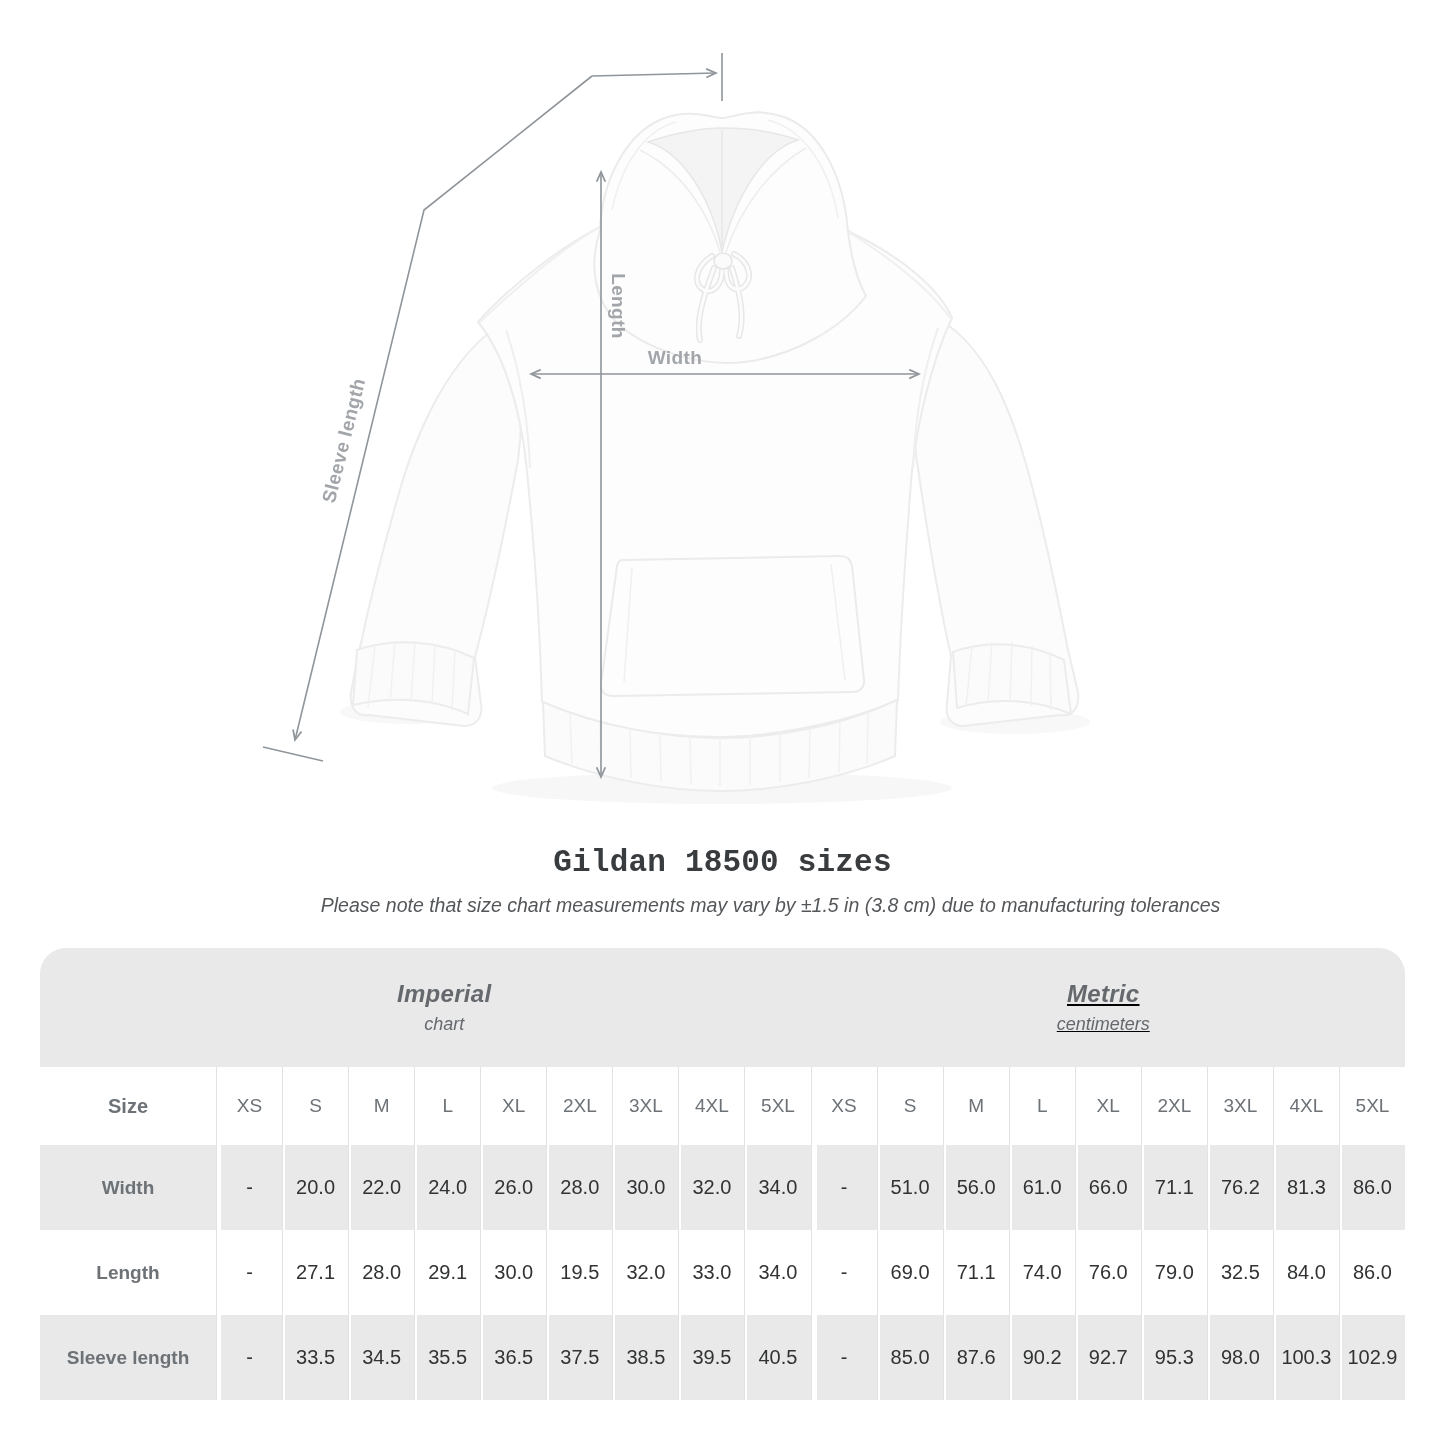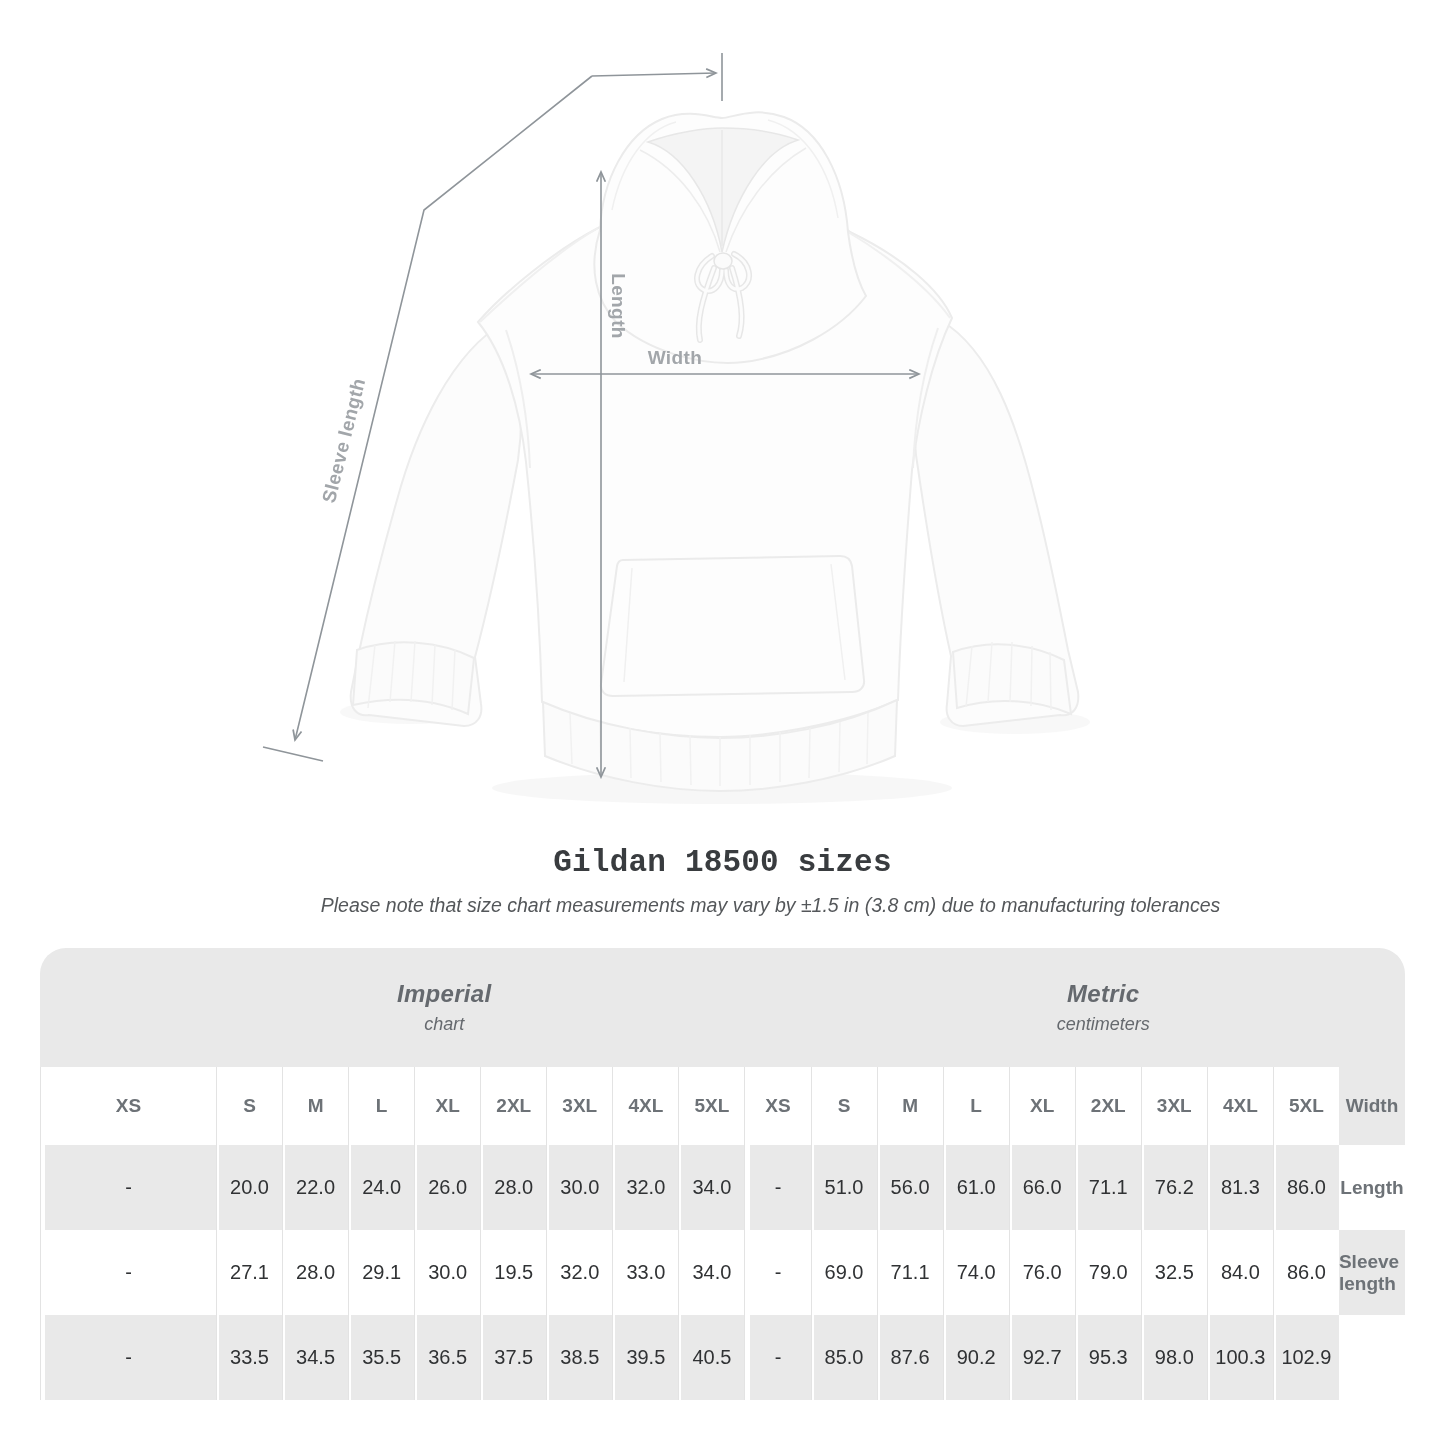--- a/index.html
+++ b/index.html
@@ -21,26 +21,26 @@
   }
   
   .size-table{
     position:absolute;left:40px;top:948px;width:1365px;height:492px;
     display:grid;grid-template-columns:176px repeat(18,1fr);
     grid-template-rows:119px 78px 85px 85px 85px;
     background:#ffffff;border-radius:26px;overflow:hidden;
   }
   .band{background:#e9e9e9;display:flex;flex-direction:column;align-items:center;justify-content:center;gap:6px;}
   .band-imperial{grid-column:1/11;grid-row:1;padding-left:38px;}
-  .band-metric{grid-column:11/20;grid-row:1;padding-right:9px;}
+  .band-metric{grid-column:11/20;grid-row:1;padding-right:9px;text-decoration:underline;}
   .band-title{font-size:24px;font-weight:bold;font-style:italic;color:#65696e;letter-spacing:.3px;}
   .band-sub{font-size:18px;font-style:italic;color:#65696e;}
   .cell{display:flex;align-items:center;justify-content:center;background:#ffffff;}
   .cell.alt{background:#e9e9e9;}
-  .size-head{font-size:19px;font-weight:bold;color:#6d7277;}
+  .size-head{font-size:19px;font-weight:normal;color:#6d7277;}
   .corner{font-size:20px;font-weight:bold;color:#6d7277;}
   .row-label{font-size:19px;font-weight:bold;color:#6d7277;}
   .value{font-size:20px;color:#303234;}
   .sep{border-left:1px solid #e3e3e3;box-shadow:inset 2px 0 0 #ffffff;}
   .sep-wide{box-shadow:inset 4px 0 0 #ffffff;}
   .sep-mid{box-shadow:inset 5px 0 0 #ffffff;}
 </style>
 </head>
 <body>
 
@@ -140,20 +140,21 @@
 
 <div class="size-table" id="grid">
   <div class="band band-imperial">
     <div class="band-title">Imperial</div>
     <div class="band-sub">chart</div>
   </div>
   <div class="band band-metric">
     <div class="band-title">Metric</div>
     <div class="band-sub">centimeters</div>
   </div>
+  <div class="cell corner">Size</div>
 
 <div class="cell size-head sep sep-wide">XS</div>
     <div class="cell size-head sep">S</div>
     <div class="cell size-head sep">M</div>
     <div class="cell size-head sep">L</div>
     <div class="cell size-head sep">XL</div>
     <div class="cell size-head sep">2XL</div>
     <div class="cell size-head sep">3XL</div>
     <div class="cell size-head sep">4XL</div>
     <div class="cell size-head sep">5XL</div>

